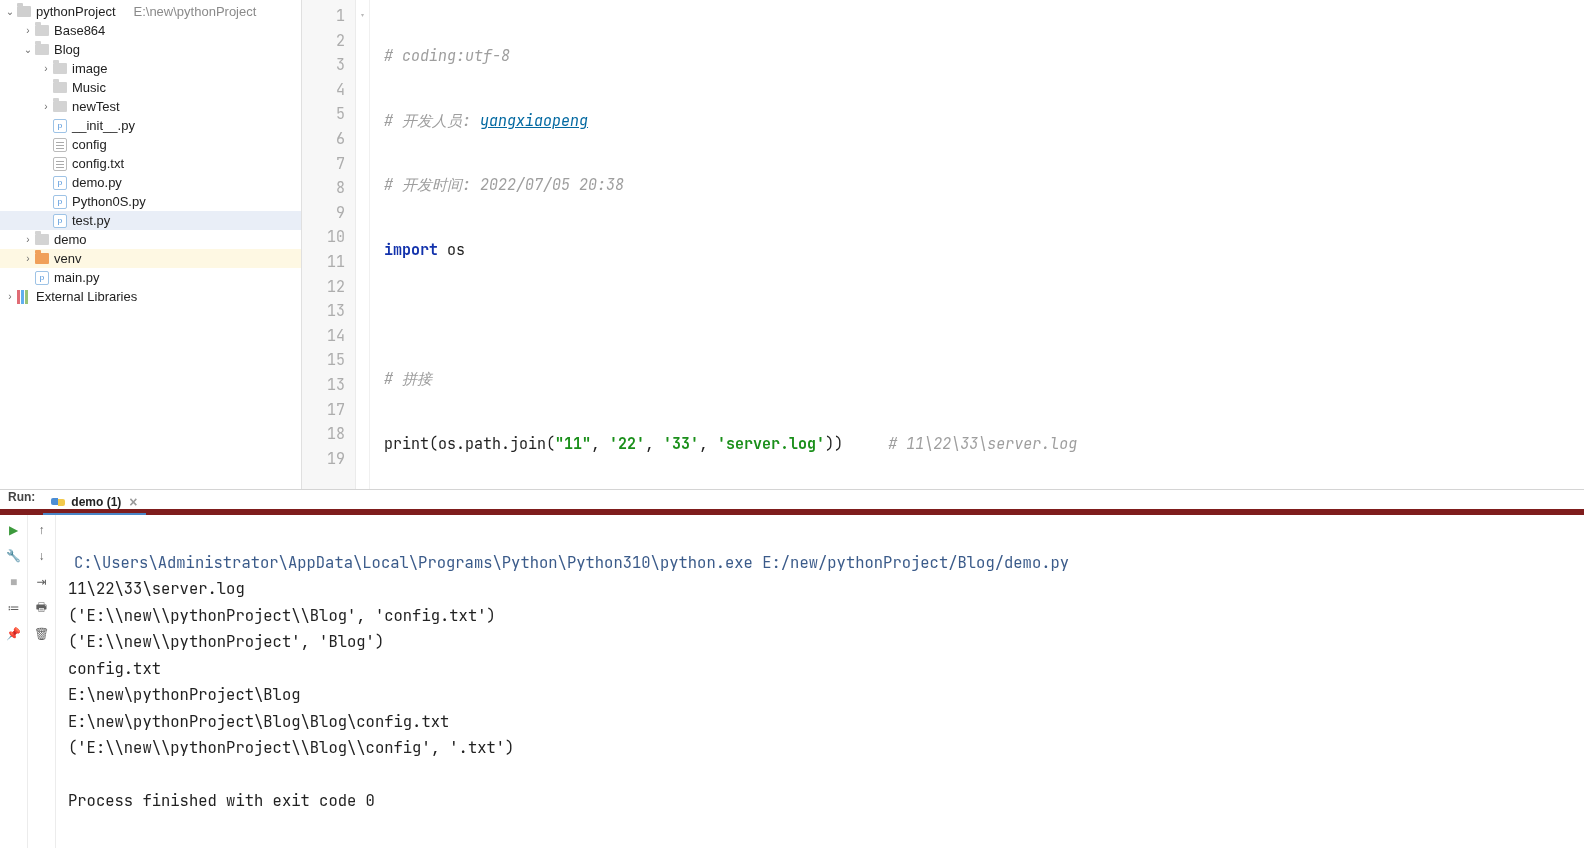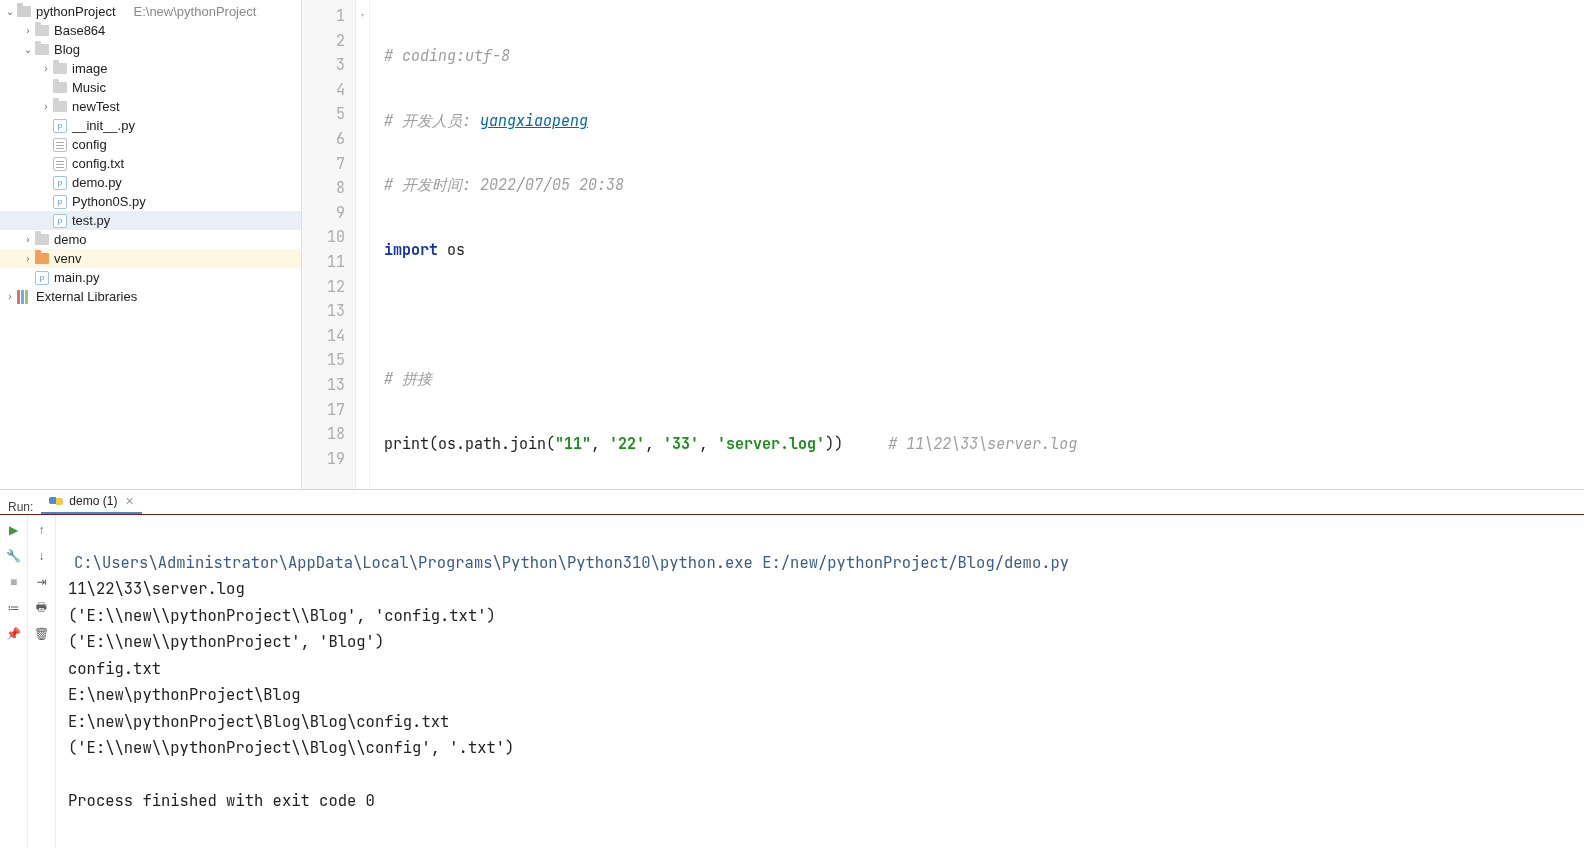--- a/index.html
+++ b/index.html
@@ -36,21 +36,21 @@
   .foldcol { width:14px; background:#fff; border-right:1px solid #f0f0f0; padding-top:4px; }
   .foldcol div { height:24.6px; text-align:center; color:#bababa; font-size:10px; line-height:24.6px; }
   .code { flex:1; padding:4px 0 4px 14px; white-space:pre; overflow:hidden; }
   .code .line { height:24.6px; line-height:24.6px; }
   .cm-comment { color:#9e9e9e; font-style:italic; }
   .cm-comment-id { color:#0369a1; font-style:italic; text-decoration:underline; }
   .cm-kw { color:#1232ac; font-weight:bold; }
   .cm-str-b { color:#1a8f1a; font-weight:bold; }
 
   .runpanel { height:358px; display:flex; flex-direction:column; }
-  .run-header { height:25px; display:flex; align-items:flex-end; border-bottom:1px solid #7f1d1d; font-size:12px; }
+  .run-header { height:25px; display:flex; align-items:flex-start; border-bottom:6px solid #7f1d1d; font-size:12px;font-weight:bold; }
   .run-label { padding:0 8px; color:#444; }
   .run-tab { position:relative; display:flex; align-items:center; padding:0 8px; height:25px; border-bottom:2px solid #4a86c7; }
   .run-tab .pyicon { width:14px; height:14px; margin-right:6px; position:relative; }
   .run-tab .pyicon::before { content:""; position:absolute; width:7px; height:7px; background:#4c8dd4; border-radius:2px 0 0 2px; top:3px; left:0; }
   .run-tab .pyicon::after { content:""; position:absolute; width:7px; height:7px; background:#f2c94c; border-radius:0 2px 2px 0; top:4px; left:7px; }
   .run-tab .close { margin-left:8px; color:#9a9a9a; font-size:14px; }
   .run-body { flex:1; display:flex; }
   .run-toolbar { width:28px; border-right:1px solid #ececec; display:flex; flex-direction:column; align-items:center; padding-top:6px; gap:8px; }
   .tb-btn { width:18px; height:18px; display:flex; align-items:center; justify-content:center; font-size:12px; color:#606060; cursor:pointer; }
   .run-toolbar2 { width:28px; border-right:1px solid #ececec; display:flex; flex-direction:column; align-items:center; padding-top:6px; gap:8px; }

